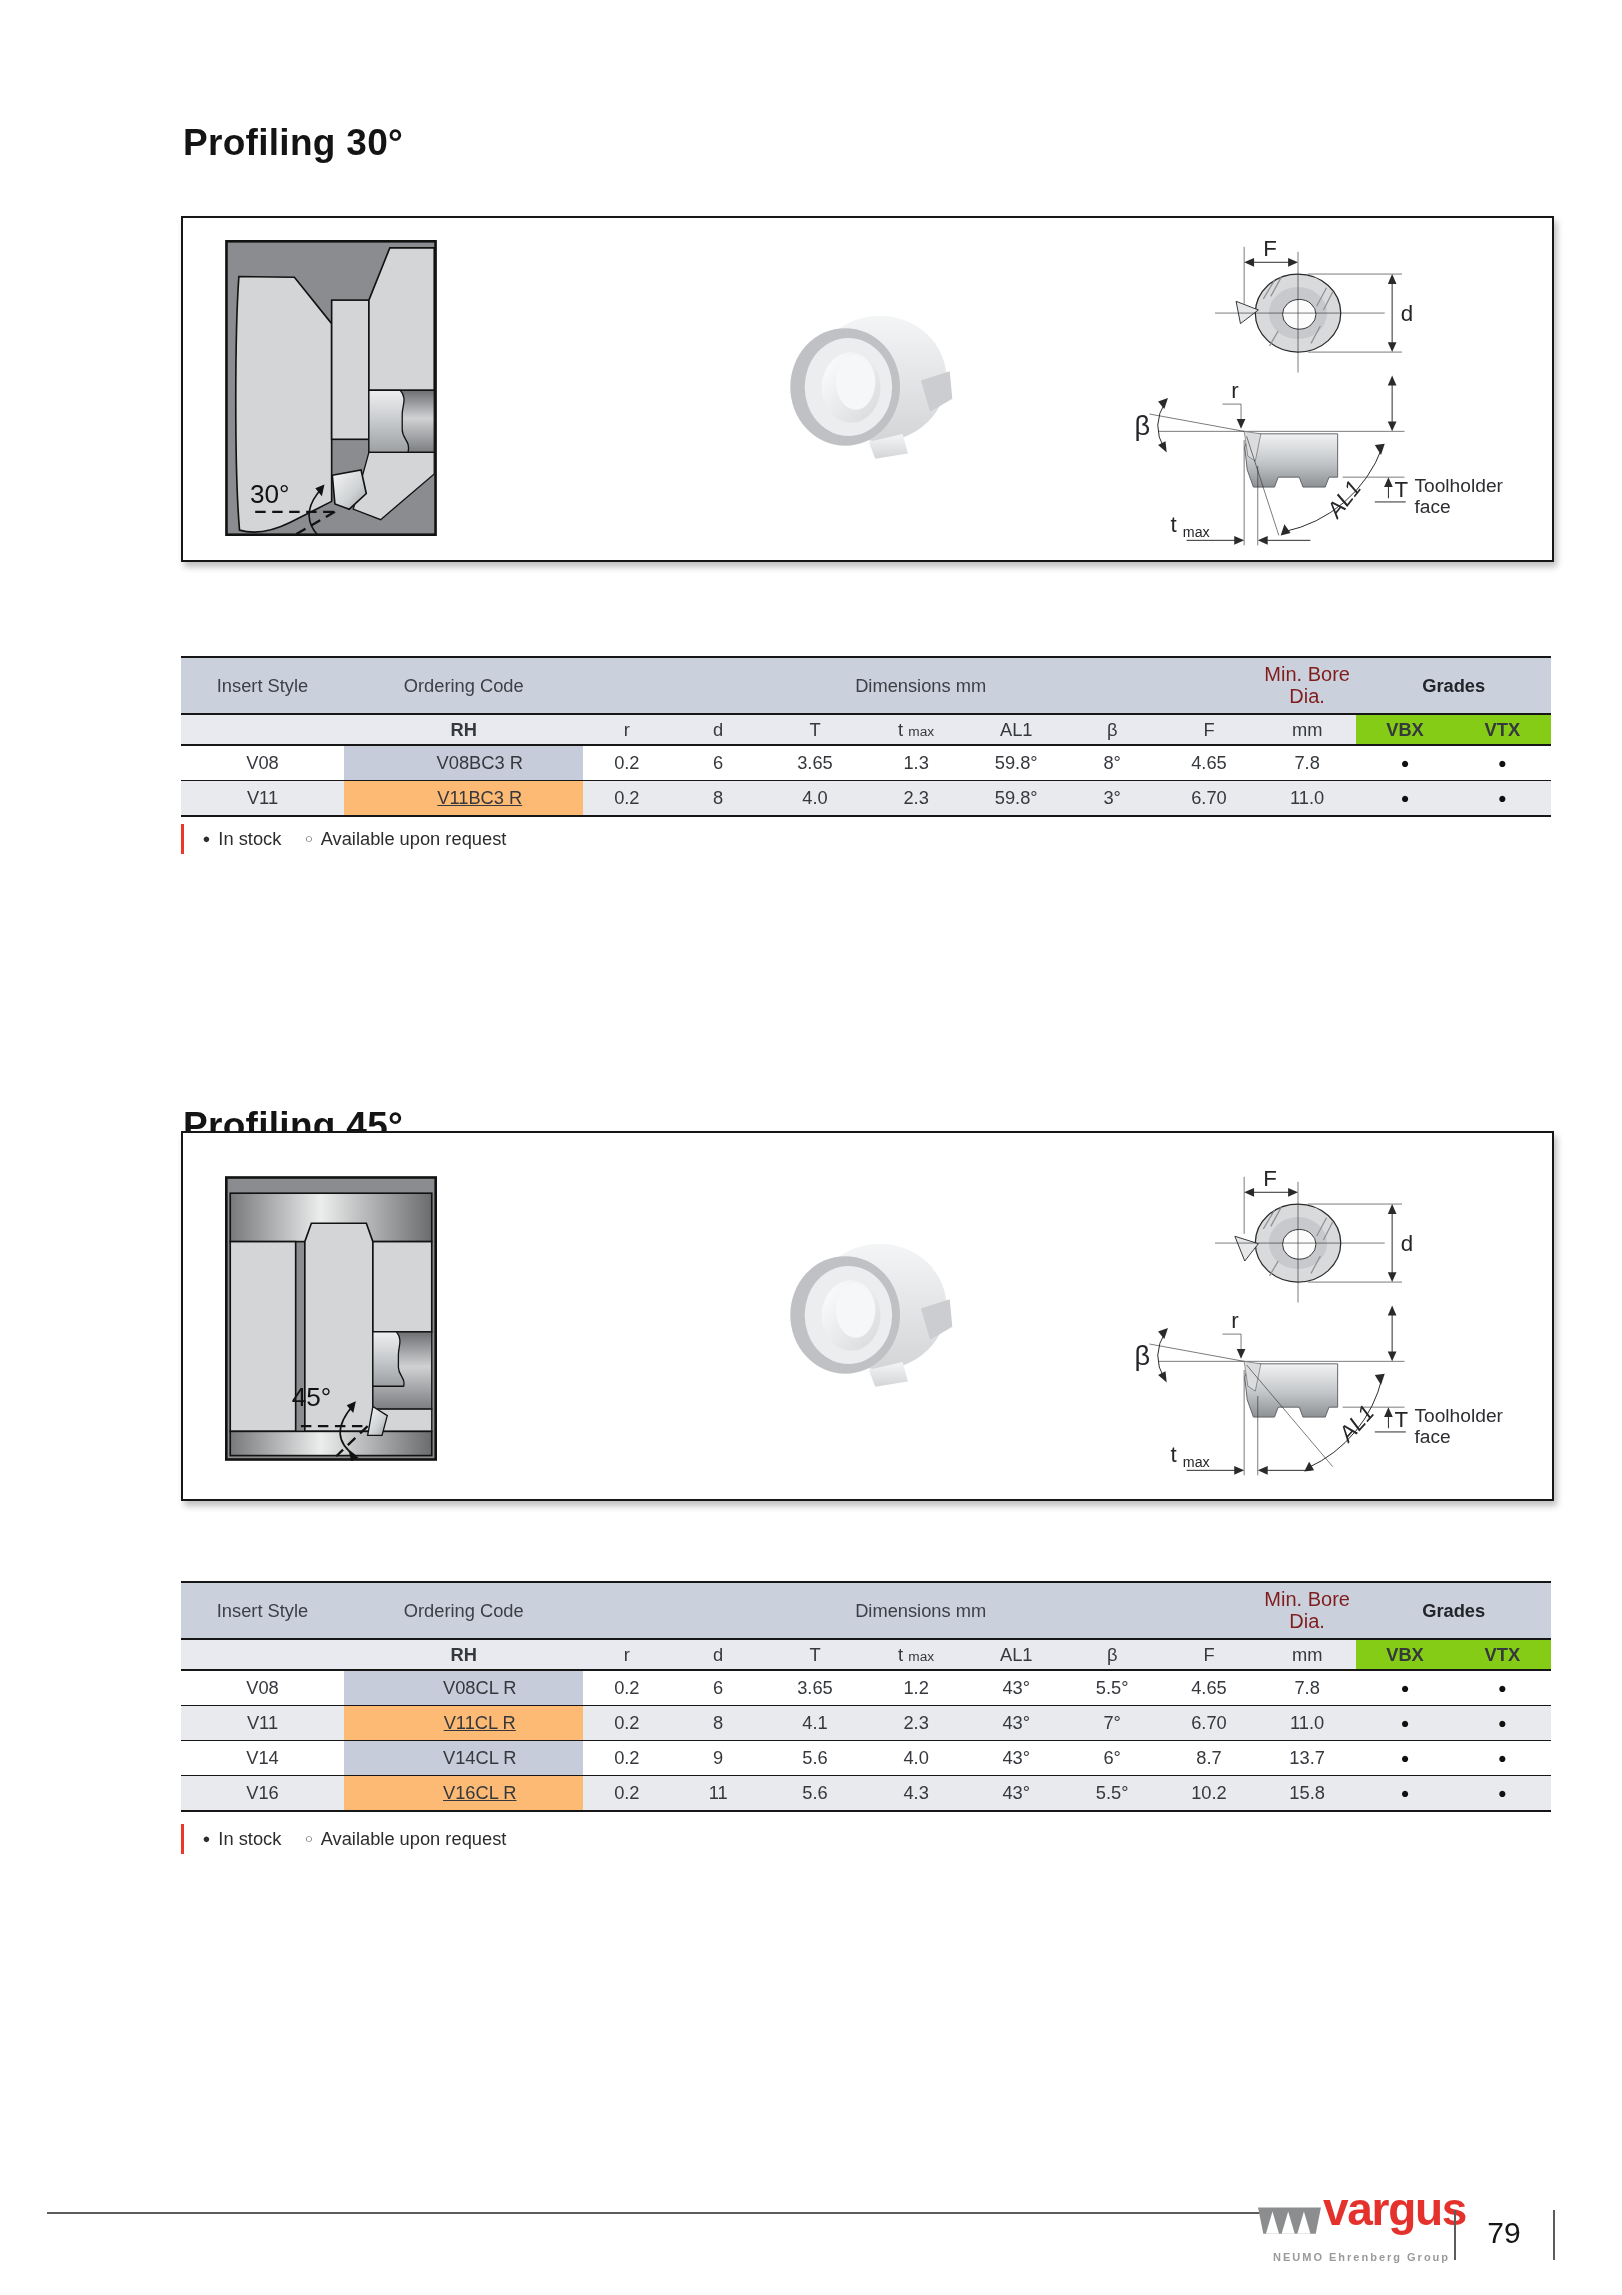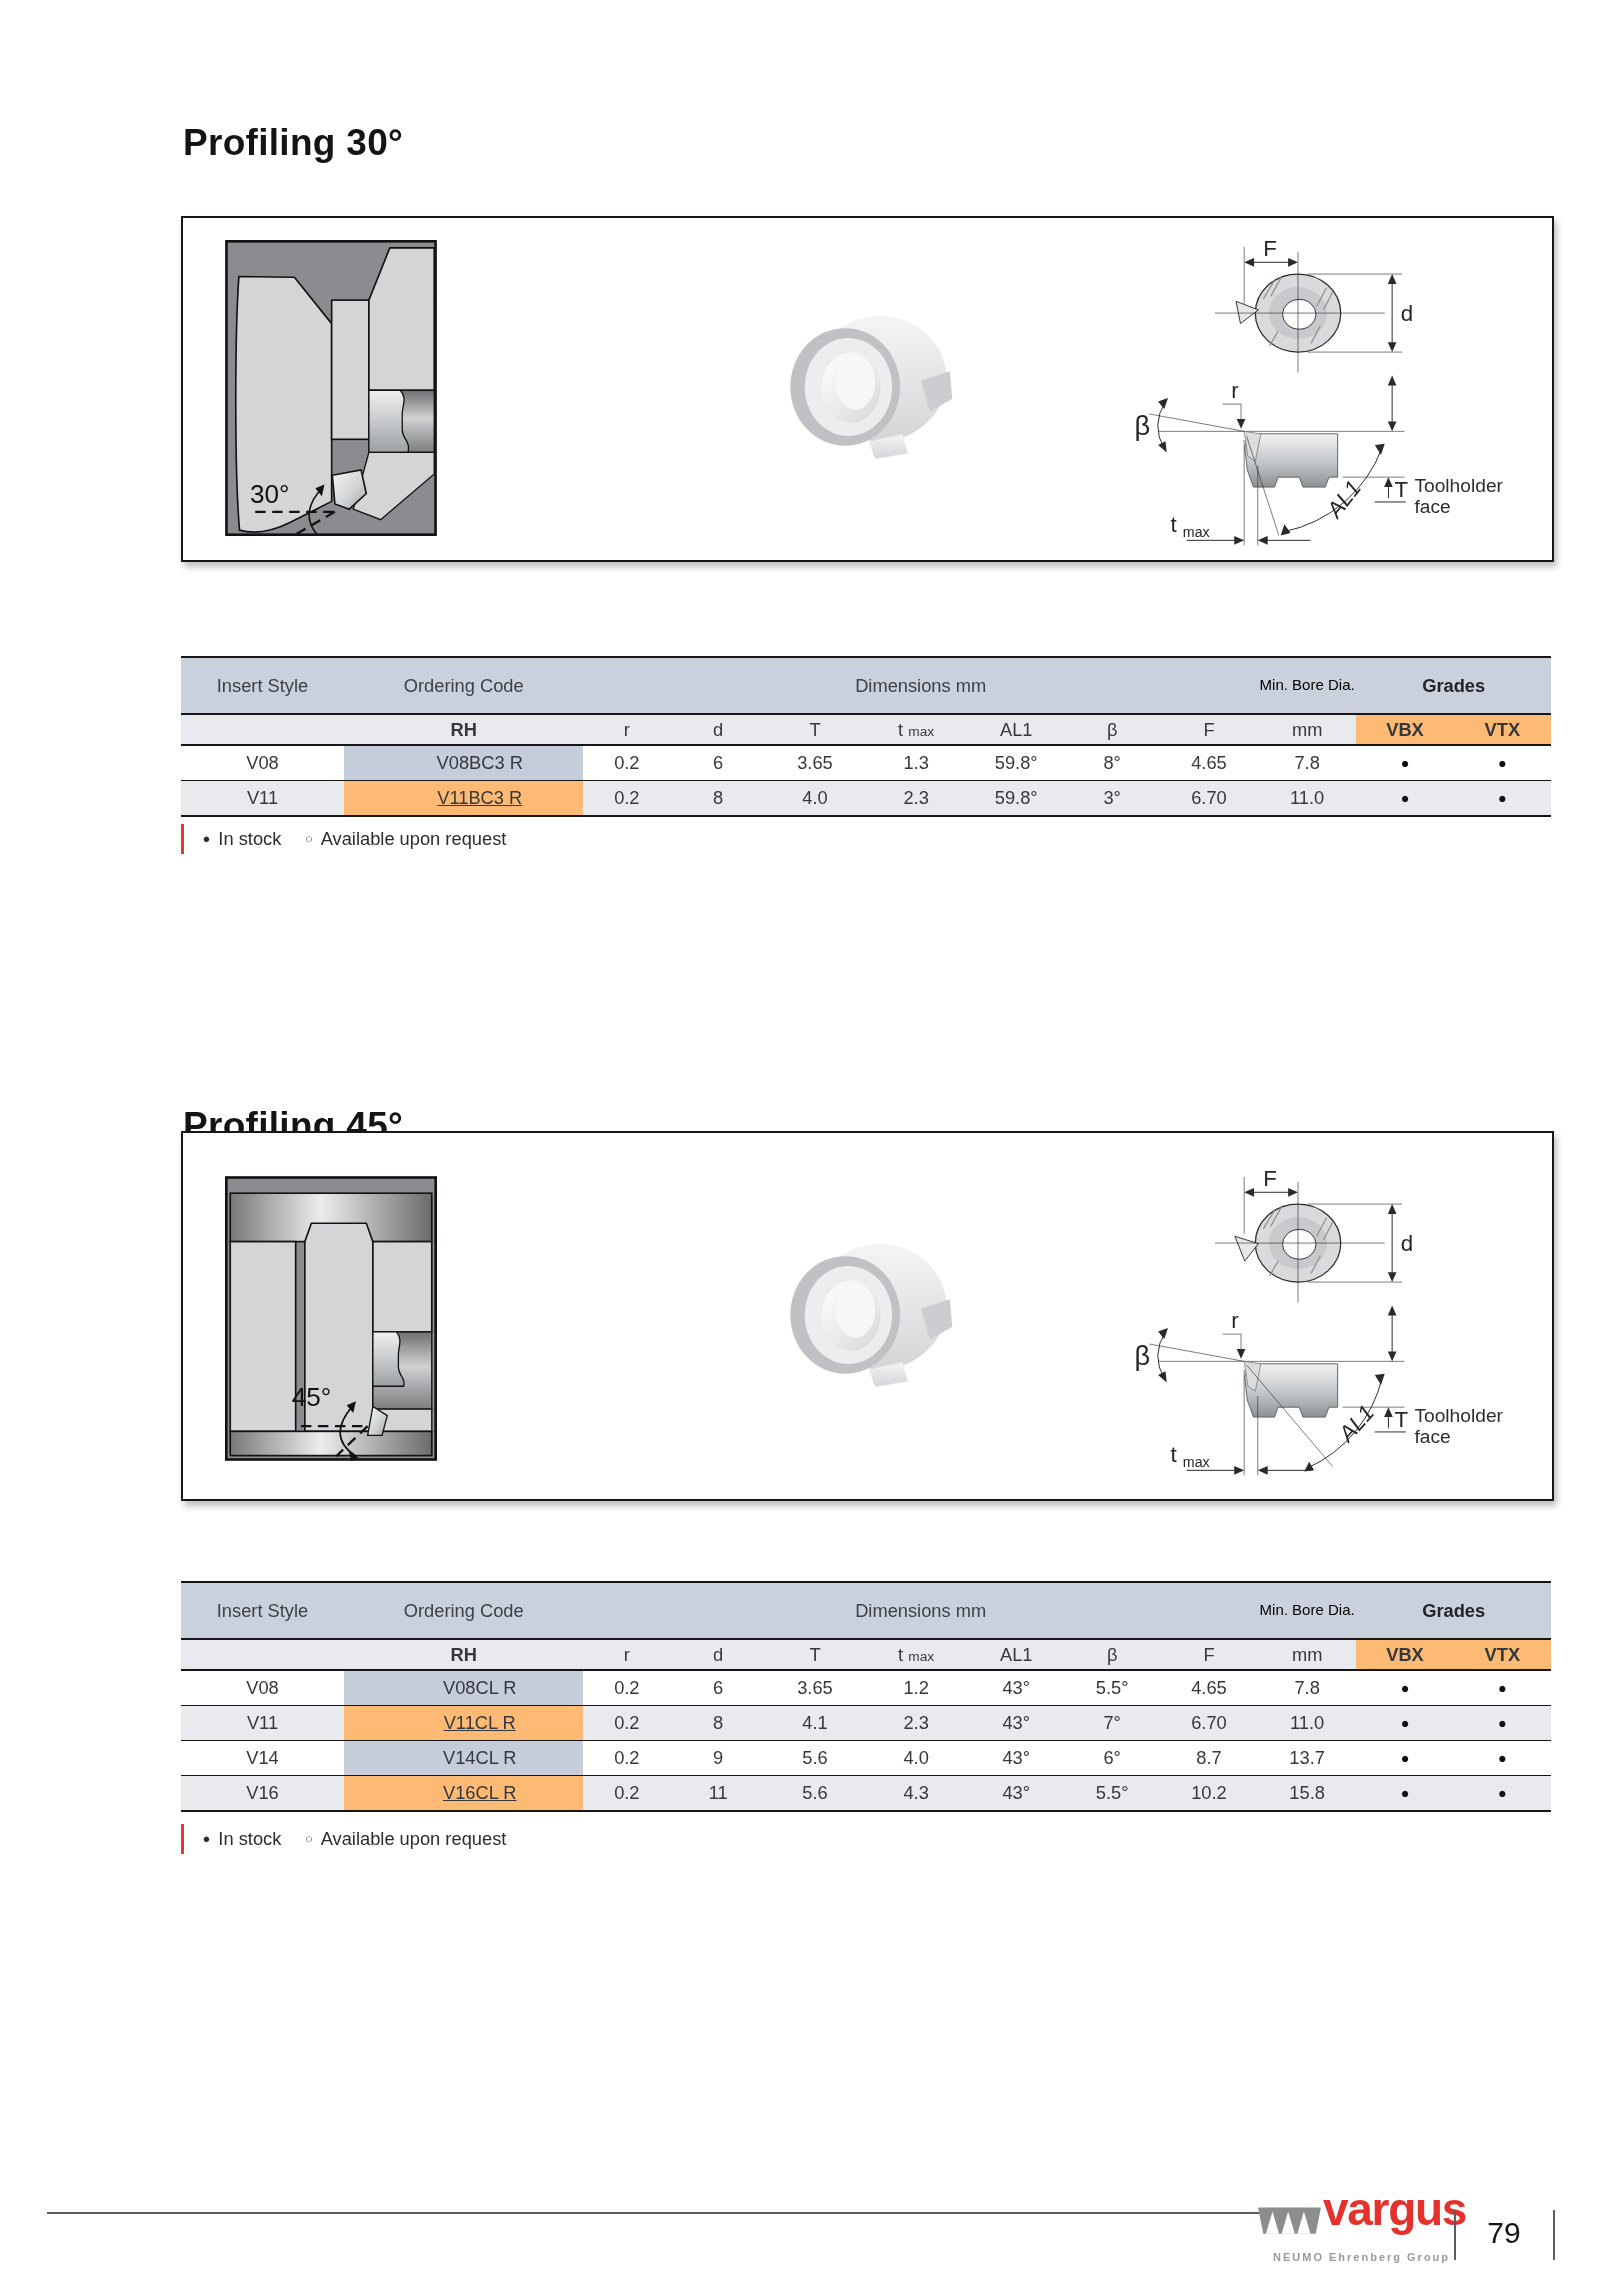--- a/index.html
+++ b/index.html
@@ -9,25 +9,25 @@
              color:#141414;letter-spacing:0.3px;}
   .diagram-box{position:absolute;left:134px;width:1369px;background:#fff;
                border:2px solid #161616;box-shadow:3.3px 4.6px 6.5px rgba(0,0,0,.25);}
   .workpiece,.insert3d,.dimdiag{position:absolute;}
   
   .spec-table{position:absolute;left:134px;width:1370px;border-collapse:collapse;
               table-layout:fixed;font-size:18.3px;color:#35383d;}
   .spec-table td{padding:0;text-align:center;font-weight:400;}
   .h1row td{background:#cbd1dc;height:55px;border-top:2.6px solid #161616;
             border-bottom:2.6px solid #161616;font-size:18.3px;color:#3c3f46;}
-  .h1row td.minbore{color:#000000;line-height:1.08;font-size:15px;}
+  .h1row td.minbore{color:#7f1d1d;line-height:1.08;font-size:20px;}
   .h1row td.gradesh{font-weight:700;color:#22242a;}
   .subrow td{background:#e8eaef;height:29px;border-bottom:2.6px solid #161616;font-size:18.3px;}
   .subrow td.b{font-weight:700;}
-  .subrow td.gsub{background:#fdba74;font-weight:700;}
+  .subrow td.gsub{background:#84cc16;font-weight:700;}
   .smax{font-size:13.7px;}
   .datarow td{height:34px;border-bottom:1.3px solid #161616;background:#fff;}
   .datarow.alt td{background:#e8eaed;}
   .datarow td.codec{background:#c6ccd9;padding-left:32px;}
   .datarow.alt td.codec{background:#fdba74;text-decoration:underline;}
   .datarow.last td{border-bottom:2.6px solid #161616;}
   .dotc{font-size:14.4px;color:#101010;}
   
   .legend{position:absolute;left:134px;display:flex;align-items:center;
           font-size:18.3px;color:#2c2c2c;height:31px;}

